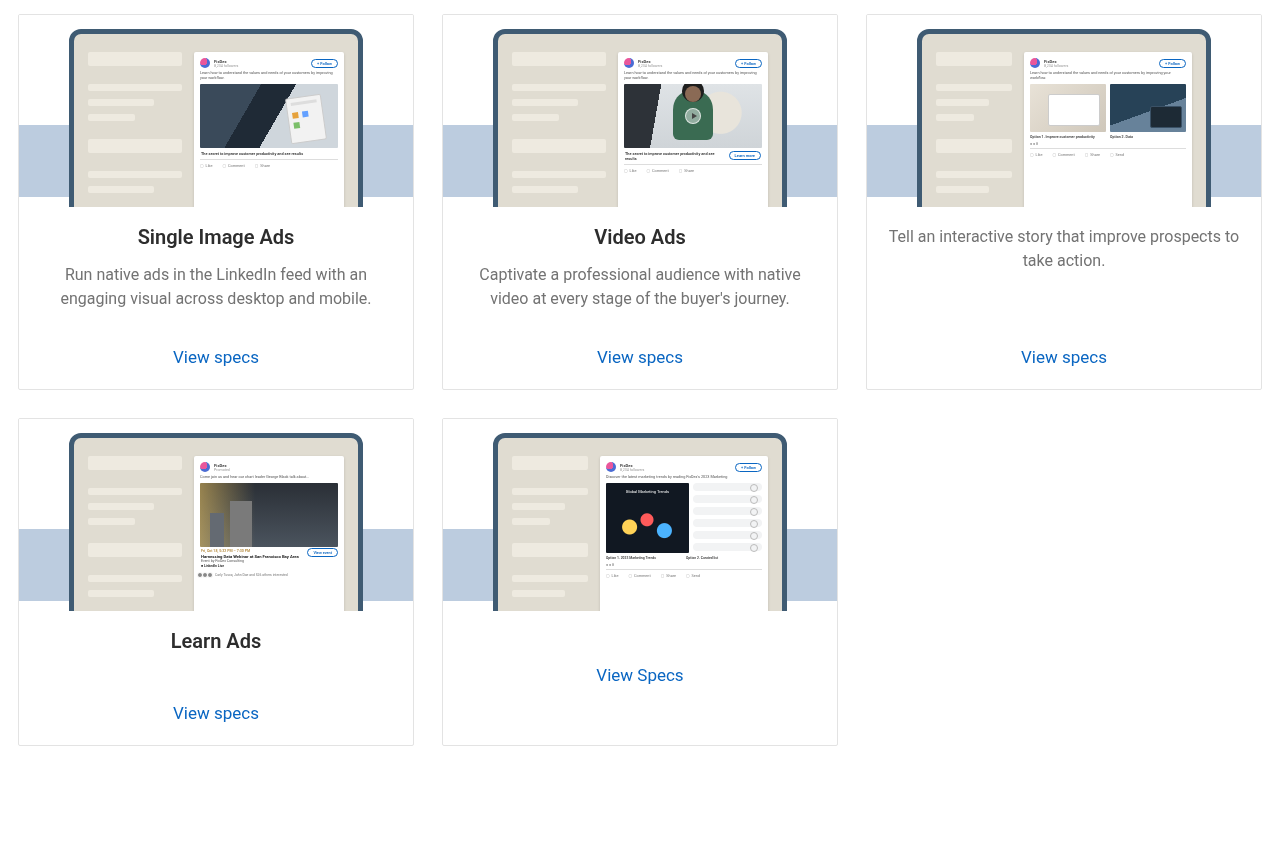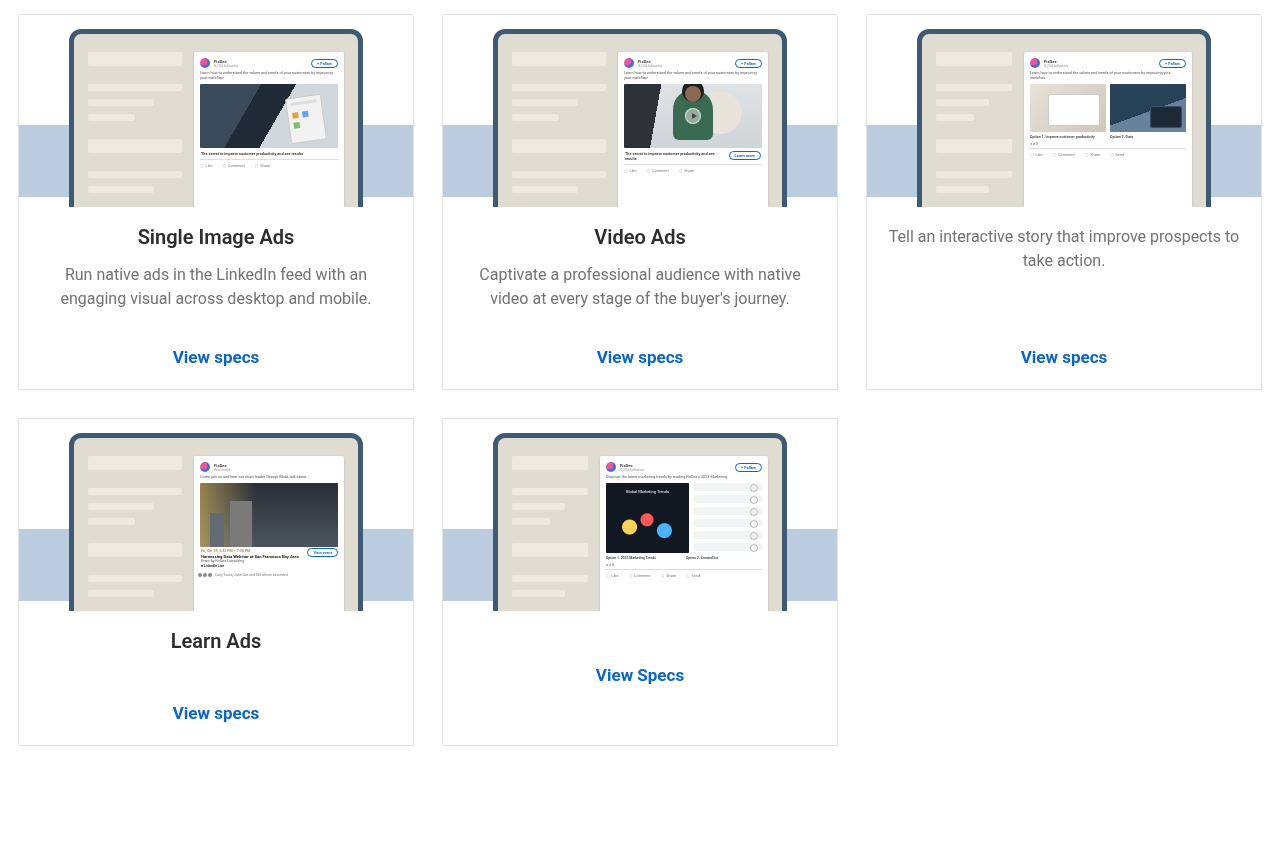--- a/index.html
+++ b/index.html
@@ -236,21 +236,21 @@
   }
   .desc {
     font-size: 16px;
     line-height: 1.5;
     color: #737373;
     flex:1;
   }
   .link {
     margin-top: 36px;
     font-size: 17px;
-    font-weight: 700;
+    font-weight: 400;
     color: #0a66c2;
     text-decoration: none;
     cursor: pointer;
   }
 </style>
 </head>
 <body>
 
 <div class="grid">
 

